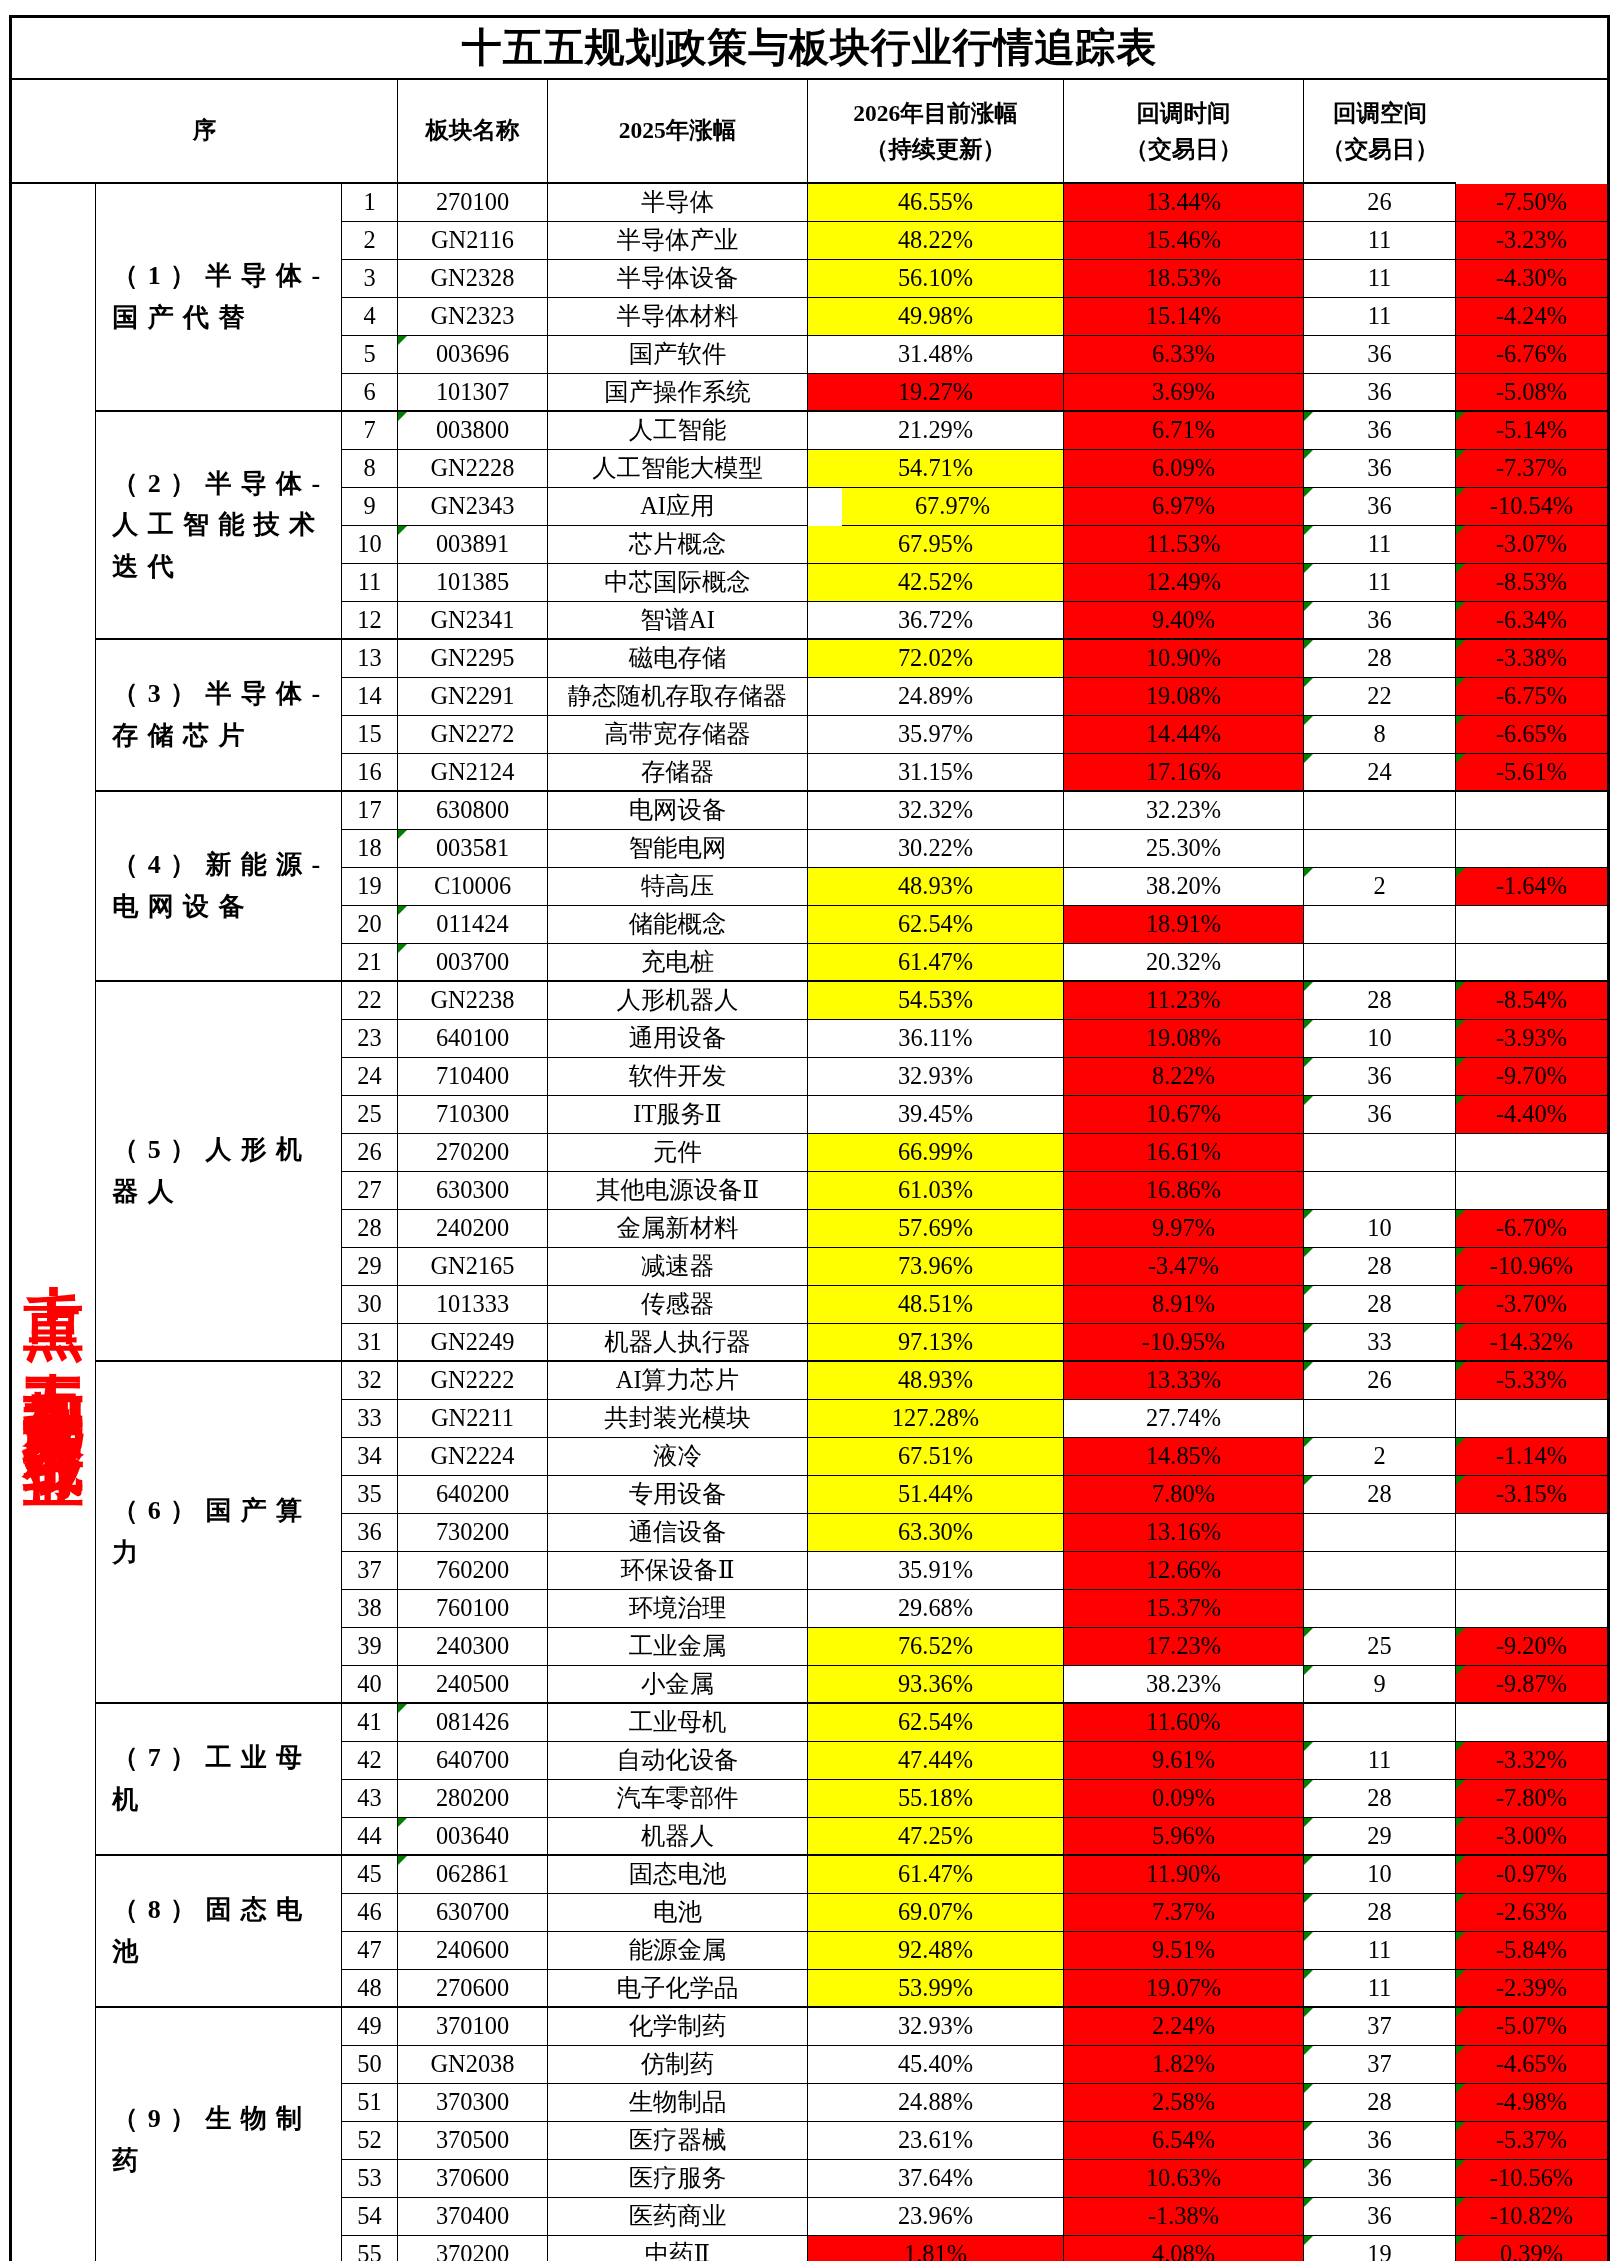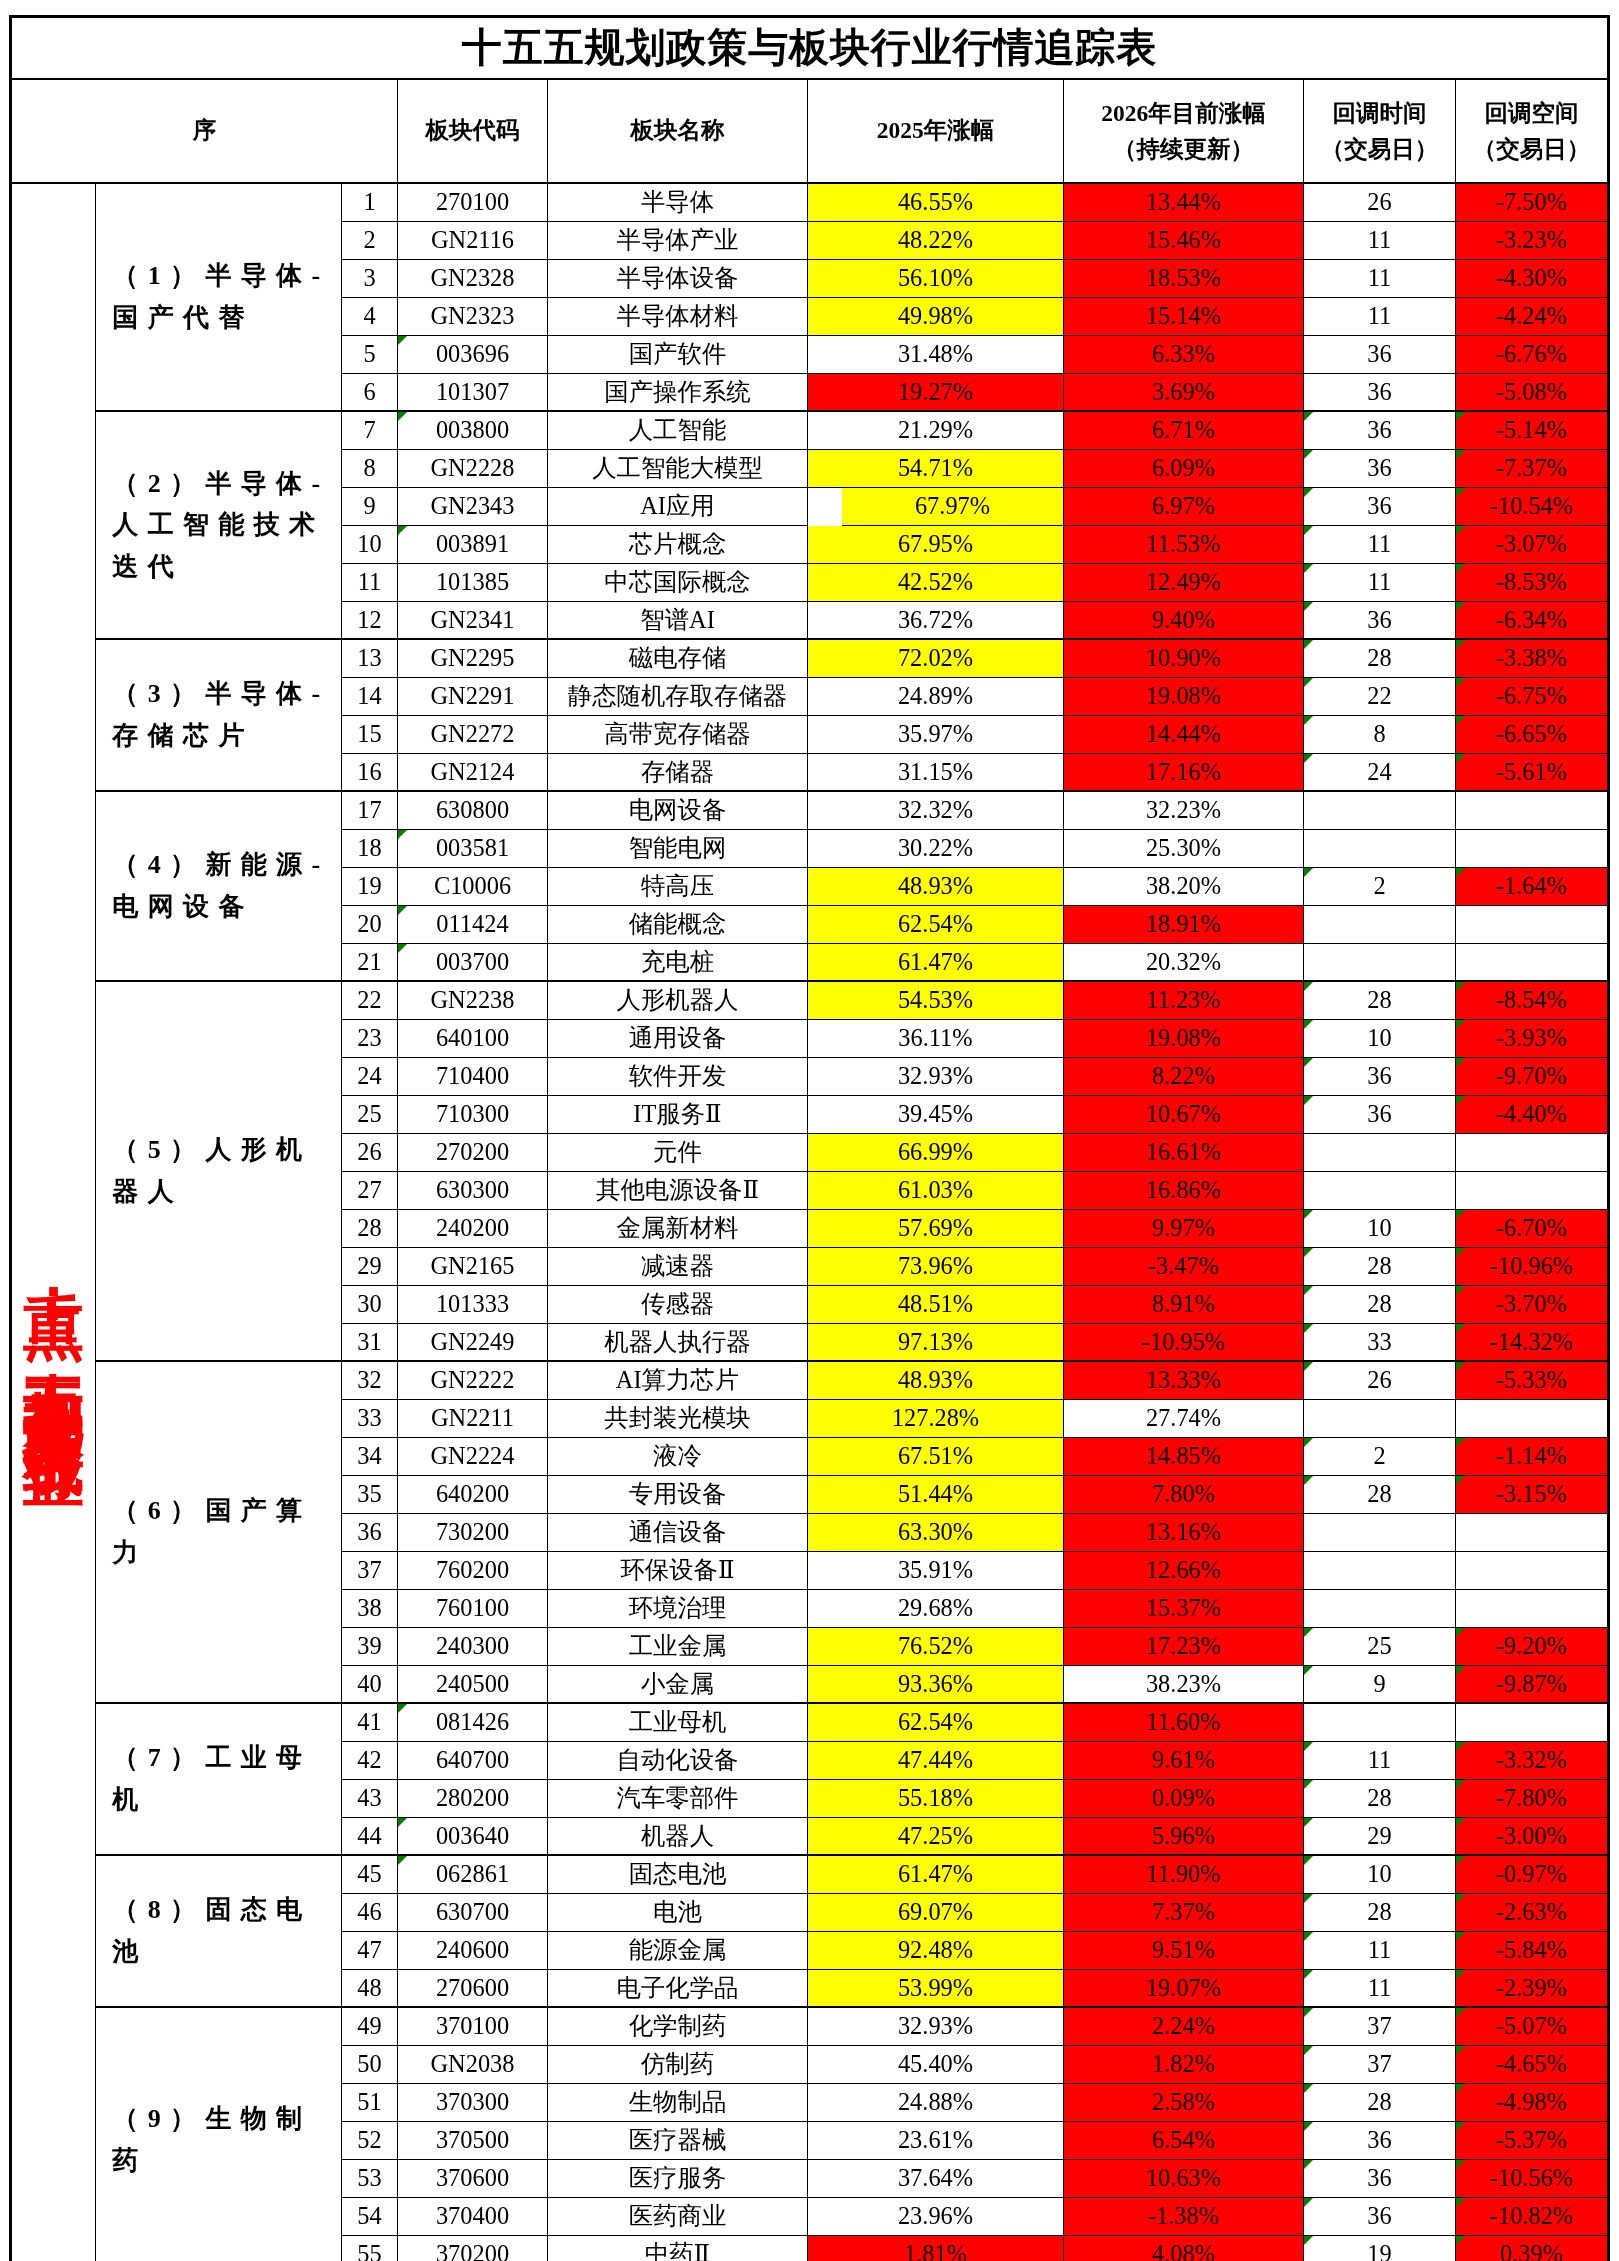--- a/index.html
+++ b/index.html
@@ -32,21 +32,20 @@
 </style>
 </head>
 <body>
 
 <div class="sheet">
   <div class="tablewrap">
     <div class="grid" id="grid">
       <div class="cell title-cell">十五五规划政策与板块行业行情追踪表</div>
 
       <div class="cell header-cell header-seq">序</div>
-      <div class="cell header-cell">板块代码</div>
       <div class="cell header-cell">板块名称</div>
       <div class="cell header-cell">2025年涨幅</div>
       <div class="cell header-cell two-line">
         <div>
           <span>2026年目前涨幅</span>
           <span>（持续更新）</span>
         </div>
       </div>
       <div class="cell header-cell two-line">
         <div>

